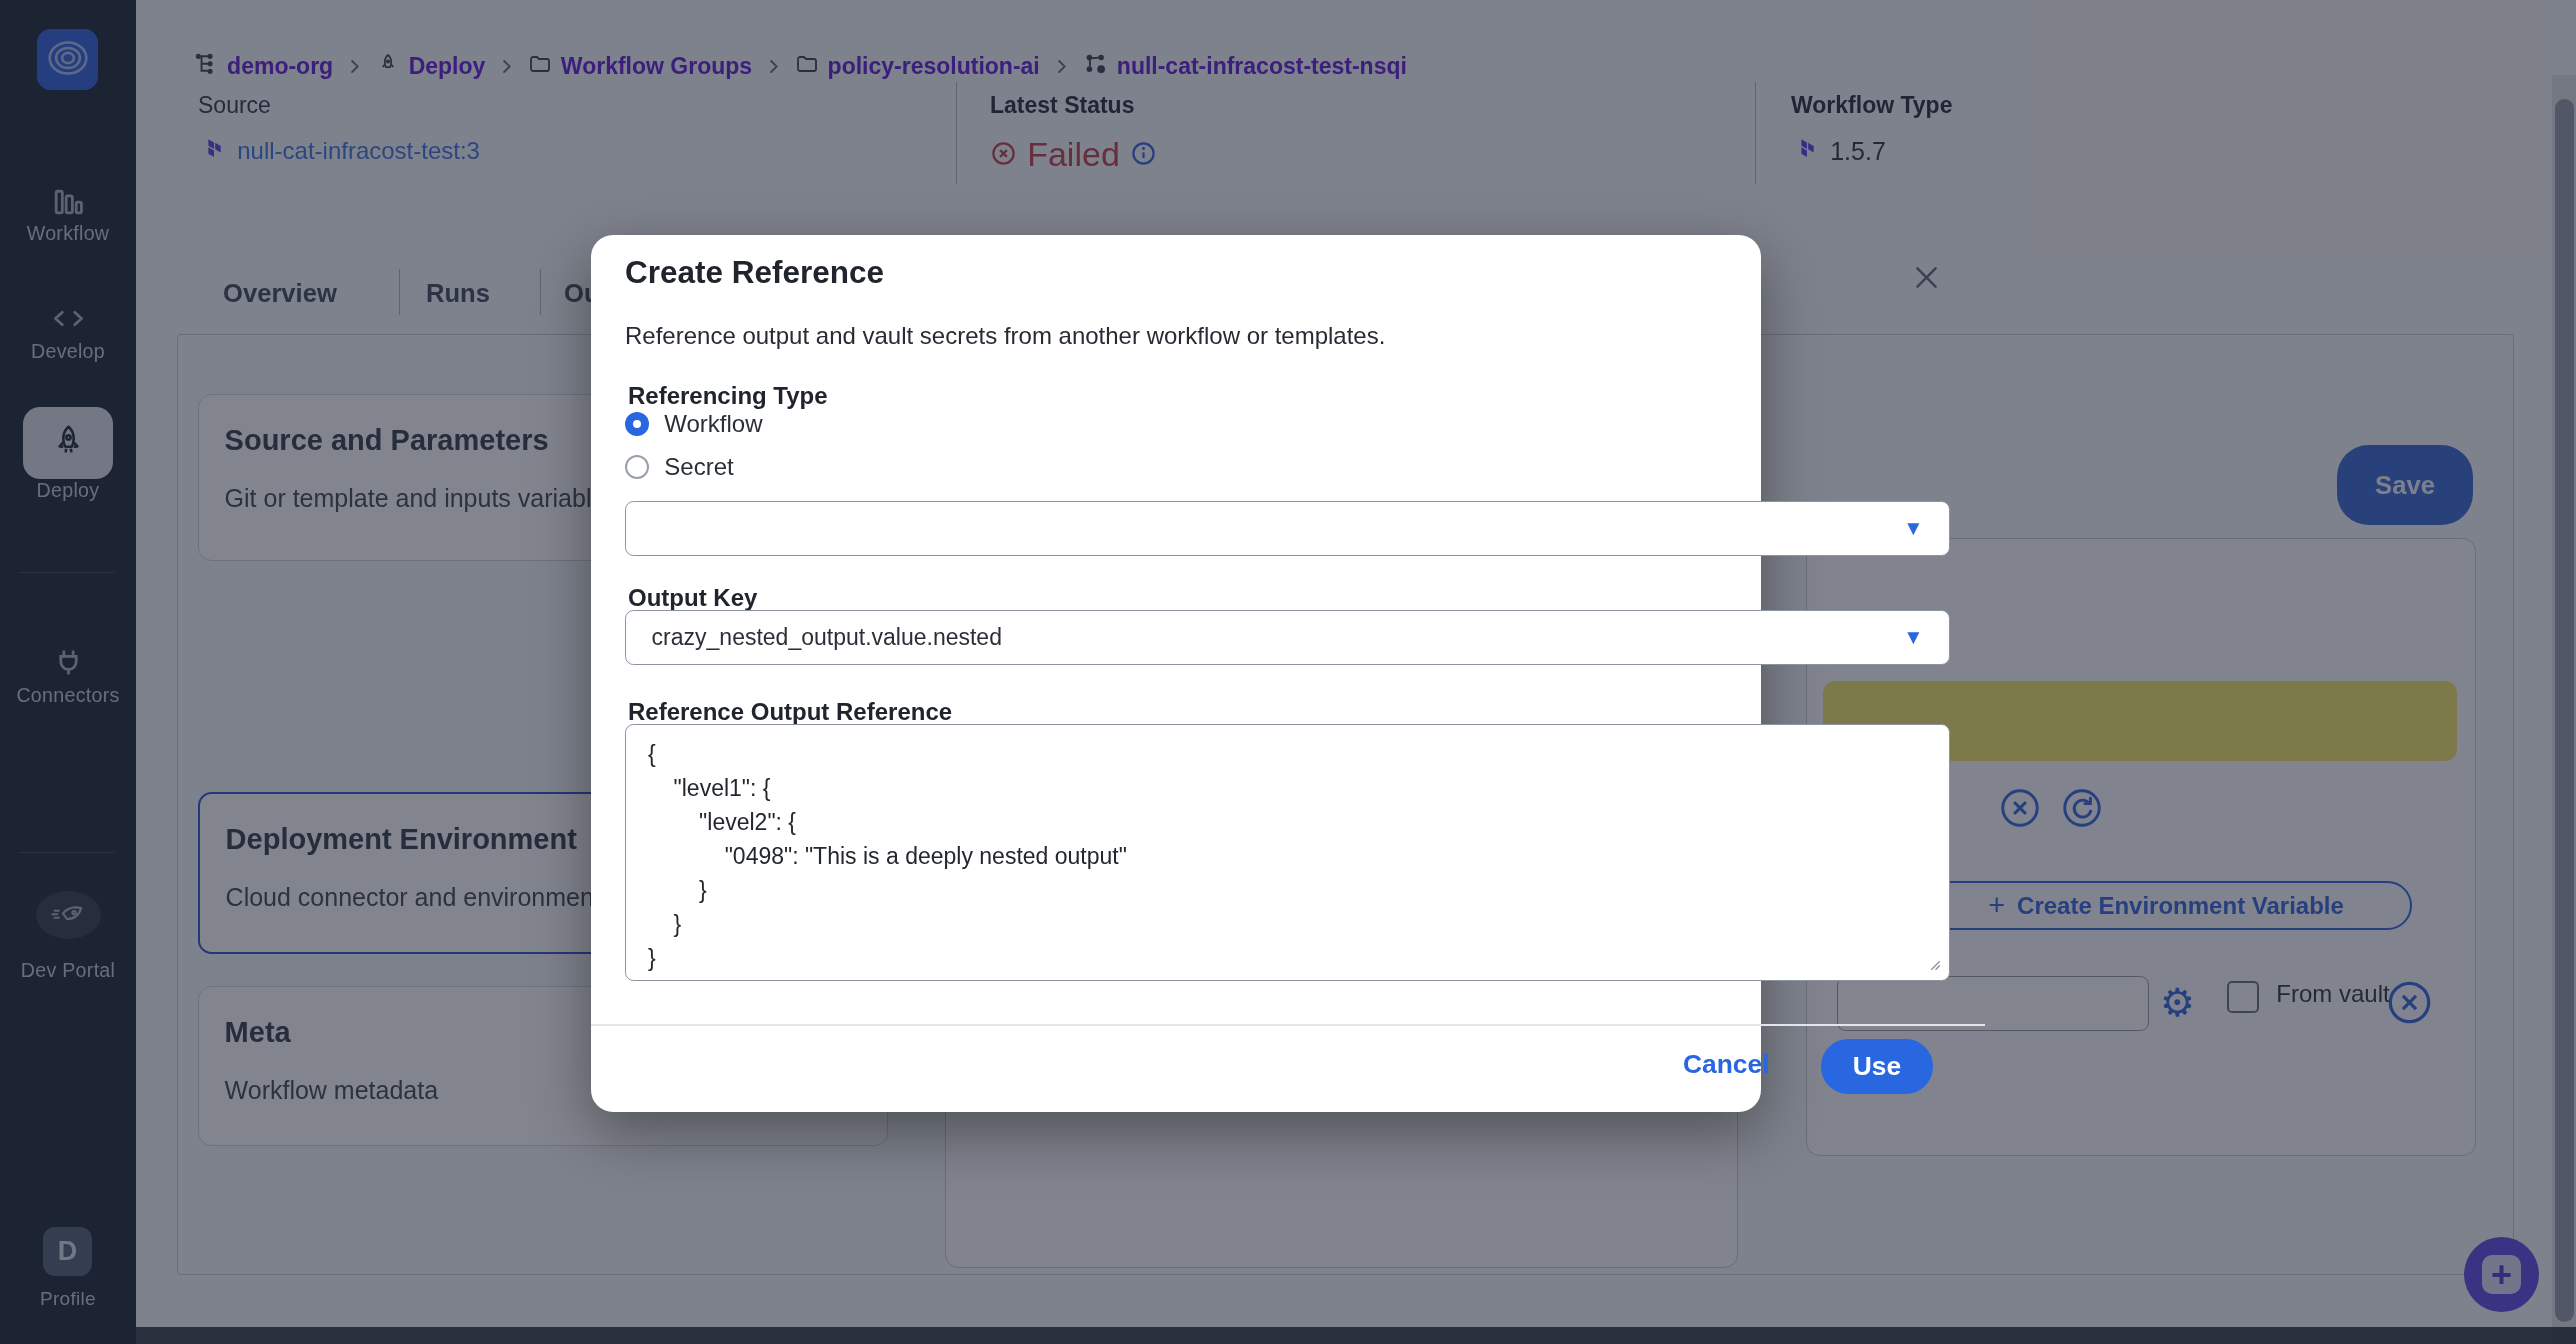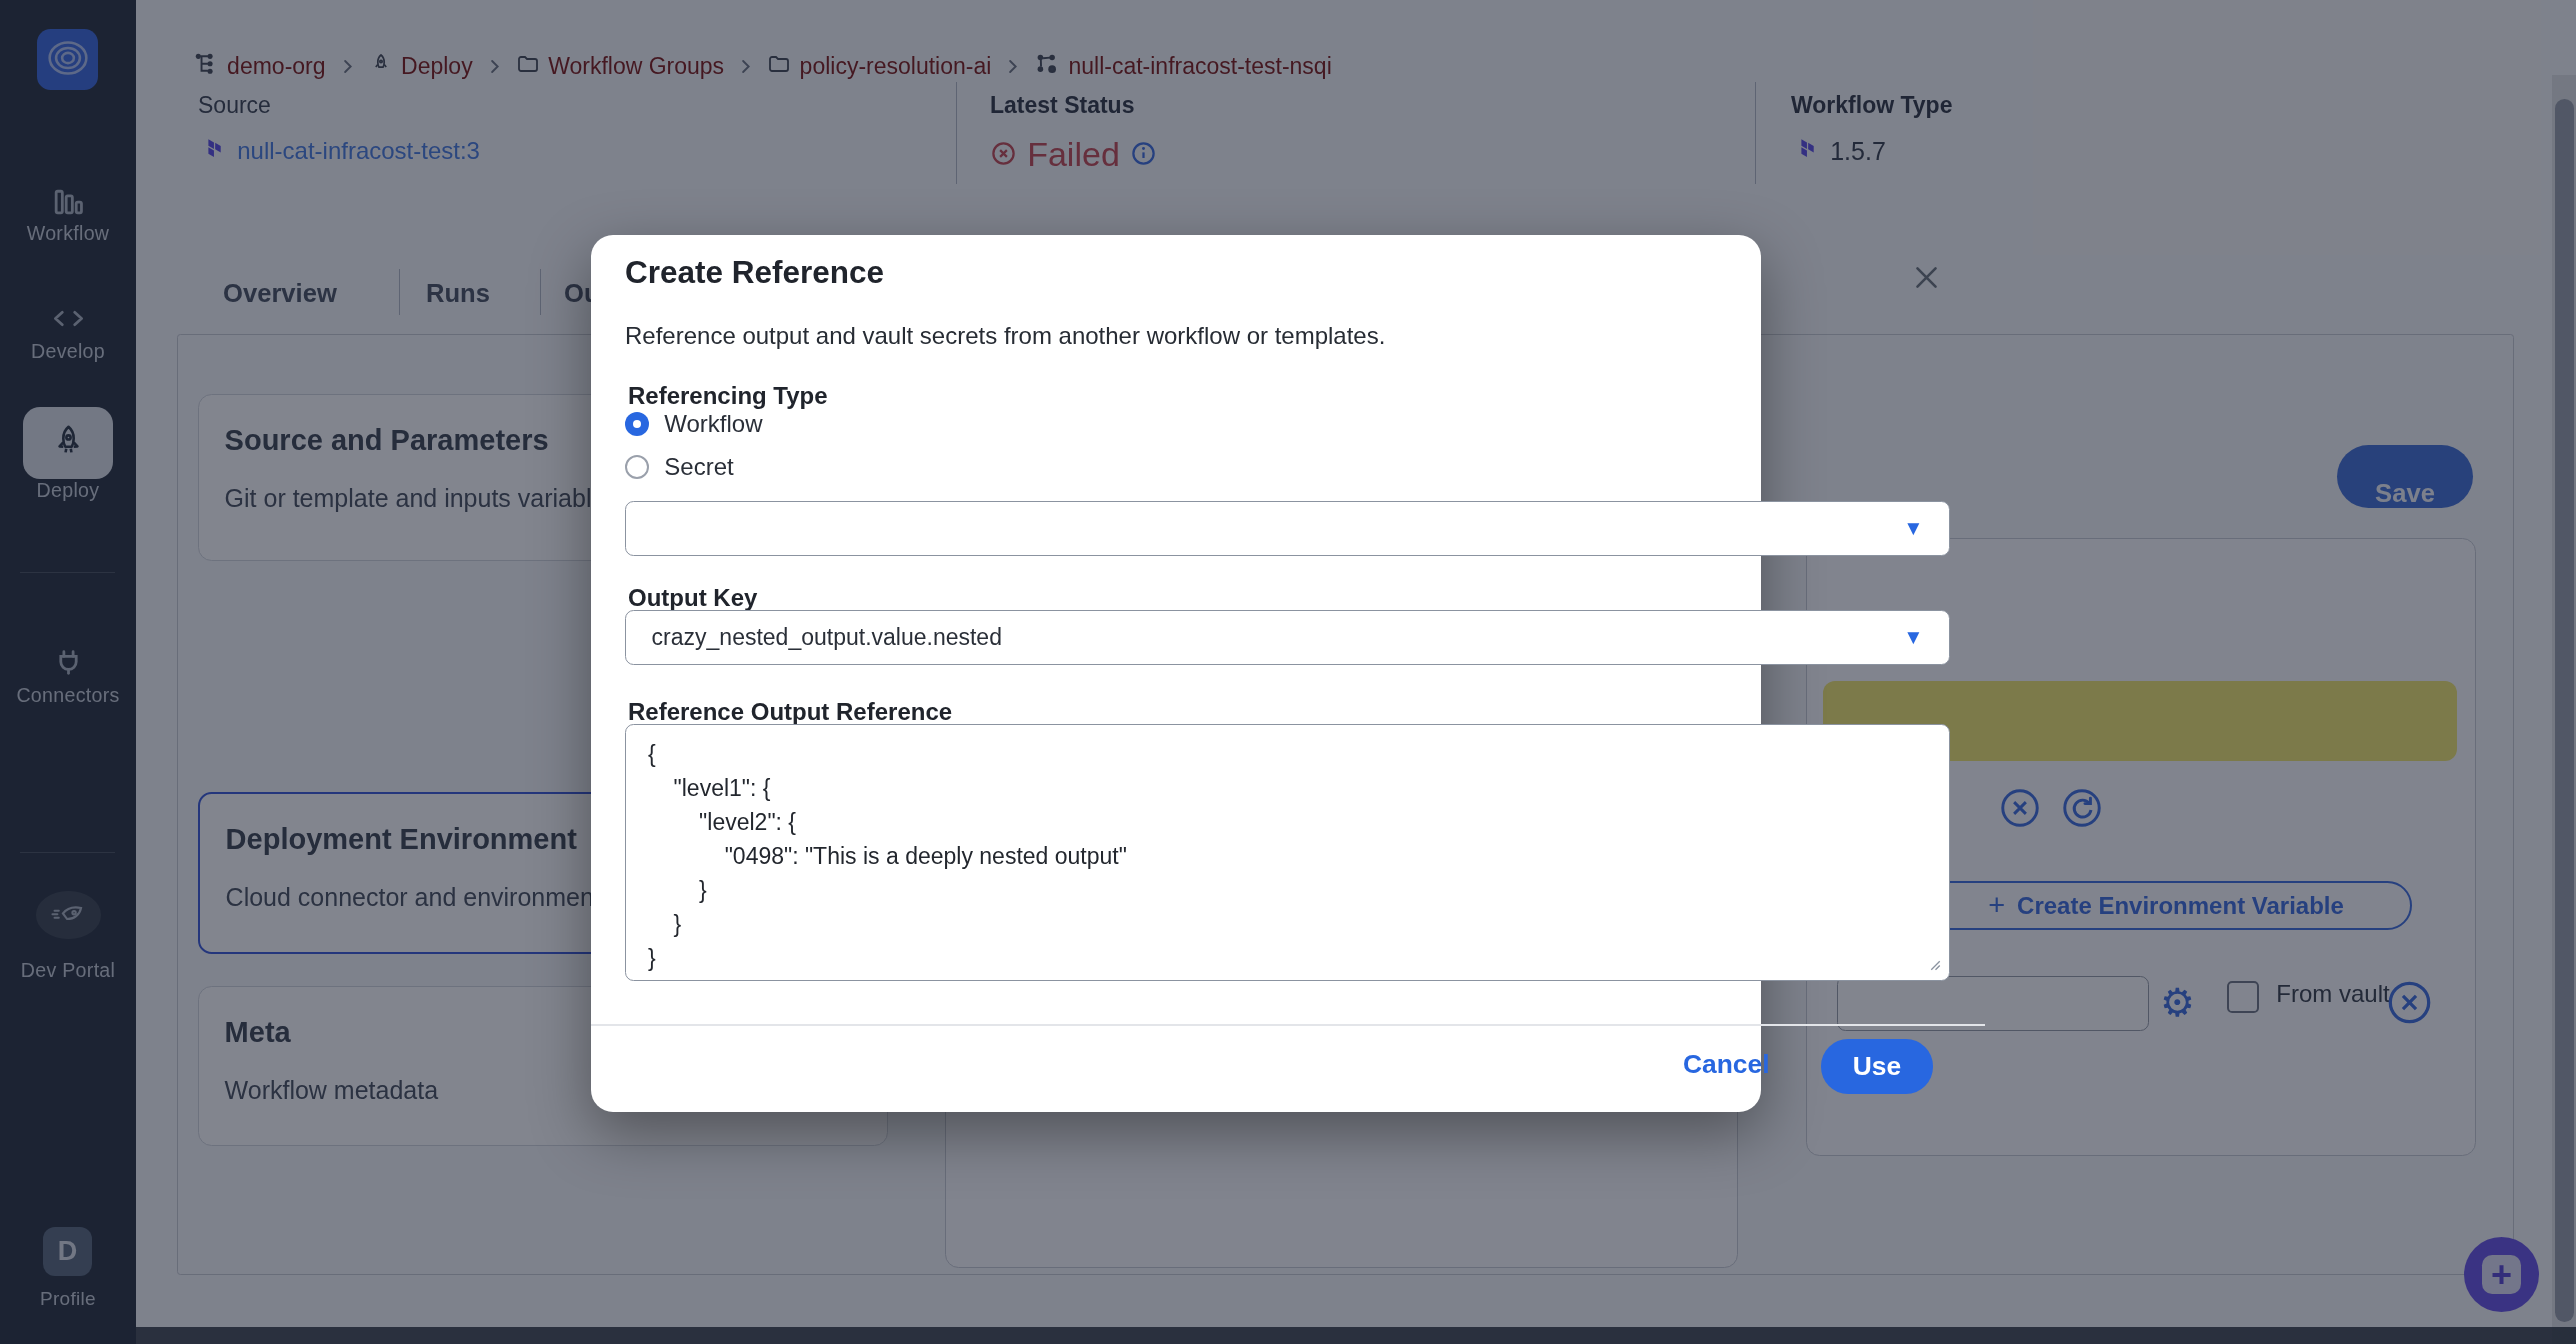--- a/index.html
+++ b/index.html
@@ -22,21 +22,21 @@
   .deploy-pill{left:23px;top:407px;width:90px;height:72px;border-radius:17px;background:#dfe3ea;
                display:flex;align-items:center;justify-content:center;cursor:pointer;}
   .side-div{left:20.4px;width:95px;height:0.9px;background:rgba(255,255,255,.16);}
   .devportal-oval{left:36px;top:891px;width:65px;height:48px;border-radius:50%;background:rgba(255,255,255,.10);
                   display:flex;align-items:center;justify-content:center;cursor:pointer;}
   .avatar{left:43px;top:1227px;width:49px;height:49px;border-radius:12px;background:#5c6b80;color:#dde2ea;
           font-size:27px;font-weight:bold;display:flex;align-items:center;justify-content:center;cursor:pointer;}
 
   
   .breadcrumb{left:193px;top:48px;height:37px;display:flex;align-items:center;gap:12px;z-index:2;}
-  .crumb{display:flex;align-items:center;gap:8.5px;font-size:23px;font-weight:normal;color:#7f1d1d;cursor:pointer;white-space:nowrap;}
+  .crumb{display:flex;align-items:center;gap:8.5px;font-size:23px;font-weight:bold;color:#6d28d9;cursor:pointer;white-space:nowrap;}
   .crumb svg{color:#454c59;}
   .chev{color:#6f7684;display:flex;align-items:center;}
   .hdr-label{font-size:23px;color:#3e4654;}
   .hdr-label.bold{font-weight:bold;color:#333a47;}
   .hdr-row{display:flex;align-items:center;gap:10.2px;}
   .vdiv{width:0.9px;top:82px;height:102px;background:#b4bac6;}
   .link-blue{color:var(--link-blue,#4a7de0);font-size:24px;cursor:pointer;}
   .failed-txt{color:var(--failed-red,#c44b57);font-size:34px;}
   .plain-val{color:#3a4150;font-size:25px;}
 
@@ -46,22 +46,22 @@
   .wrapper{left:177px;top:334px;width:2337px;height:941px;border:0.9px solid #c9ccd4;border-radius:3.4px;background:transparent;}
 
   
   .card{left:198px;width:690px;background:#ffffff;border:1.7px solid #d3d7de;border-radius:13.6px;cursor:pointer;}
   .card.active{border:2.6px solid #3b5bd9;}
   .card-title{position:absolute;left:25.6px;top:29px;font-size:29px;font-weight:bold;color:#3f4754;white-space:nowrap;}
   .card-sub{position:absolute;left:25.6px;top:89px;font-size:25px;color:#4a5260;white-space:nowrap;}
 
   .panel{background:#fdfdfe;border:1.7px solid #c9cdd6;border-radius:13.6px;}
 
-  .save-btn{left:2337px;top:445px;width:136px;height:63px;border-radius:31.5px;background:var(--save-blue,#4472d8);
-            color:#f2f5fa;font-size:25.6px;font-weight:bold;display:flex;align-items:flex-end;justify-content:center;cursor:pointer;}
+  .save-btn{left:2337px;top:445px;width:136px;height:80px;border-radius:31.5px;background:var(--save-blue,#4472d8);
+            color:#f2f5fa;font-size:25.6px;font-weight:bold;display:flex;align-items:center;justify-content:center;cursor:pointer;}
   .yellow-bar{left:1823px;top:681px;width:634px;height:80px;border-radius:12px;background:var(--yellow-highlight,#f3e871);cursor:pointer;}
   .icon-circle{cursor:pointer;color:var(--accent-blue2,#3f6fe0);}
   .env-pill{left:1920px;top:881px;width:492px;height:49px;border-radius:25px;border:2.6px solid var(--accent-blue2,#3f6fe0);
             color:var(--accent-blue2,#3f6fe0);font-size:24px;font-weight:bold;display:flex;align-items:center;justify-content:center;gap:12px;cursor:pointer;background:transparent;}
   .env-input{left:1837px;top:976px;width:312px;height:55px;border-radius:8.5px;border:1.7px solid #9aa0aa;background:#fff;cursor:text;}
   .gear{left:2160px;top:980px;font-size:39px;color:var(--accent-blue2,#3f6fe0);cursor:pointer;}
   .checkbox{left:2227px;top:981px;width:32px;height:32px;border-radius:5.1px;border:2.6px solid #717887;background:transparent;cursor:pointer;}
   .from-vault{left:2271px;top:978px;width:124px;font-size:24px;color:#3a414d;text-align:center;line-height:1.3;}
 
   .fab{left:2464px;top:1237px;width:75px;height:75px;border-radius:50%;background:var(--fab-purple,#6a55e8);

